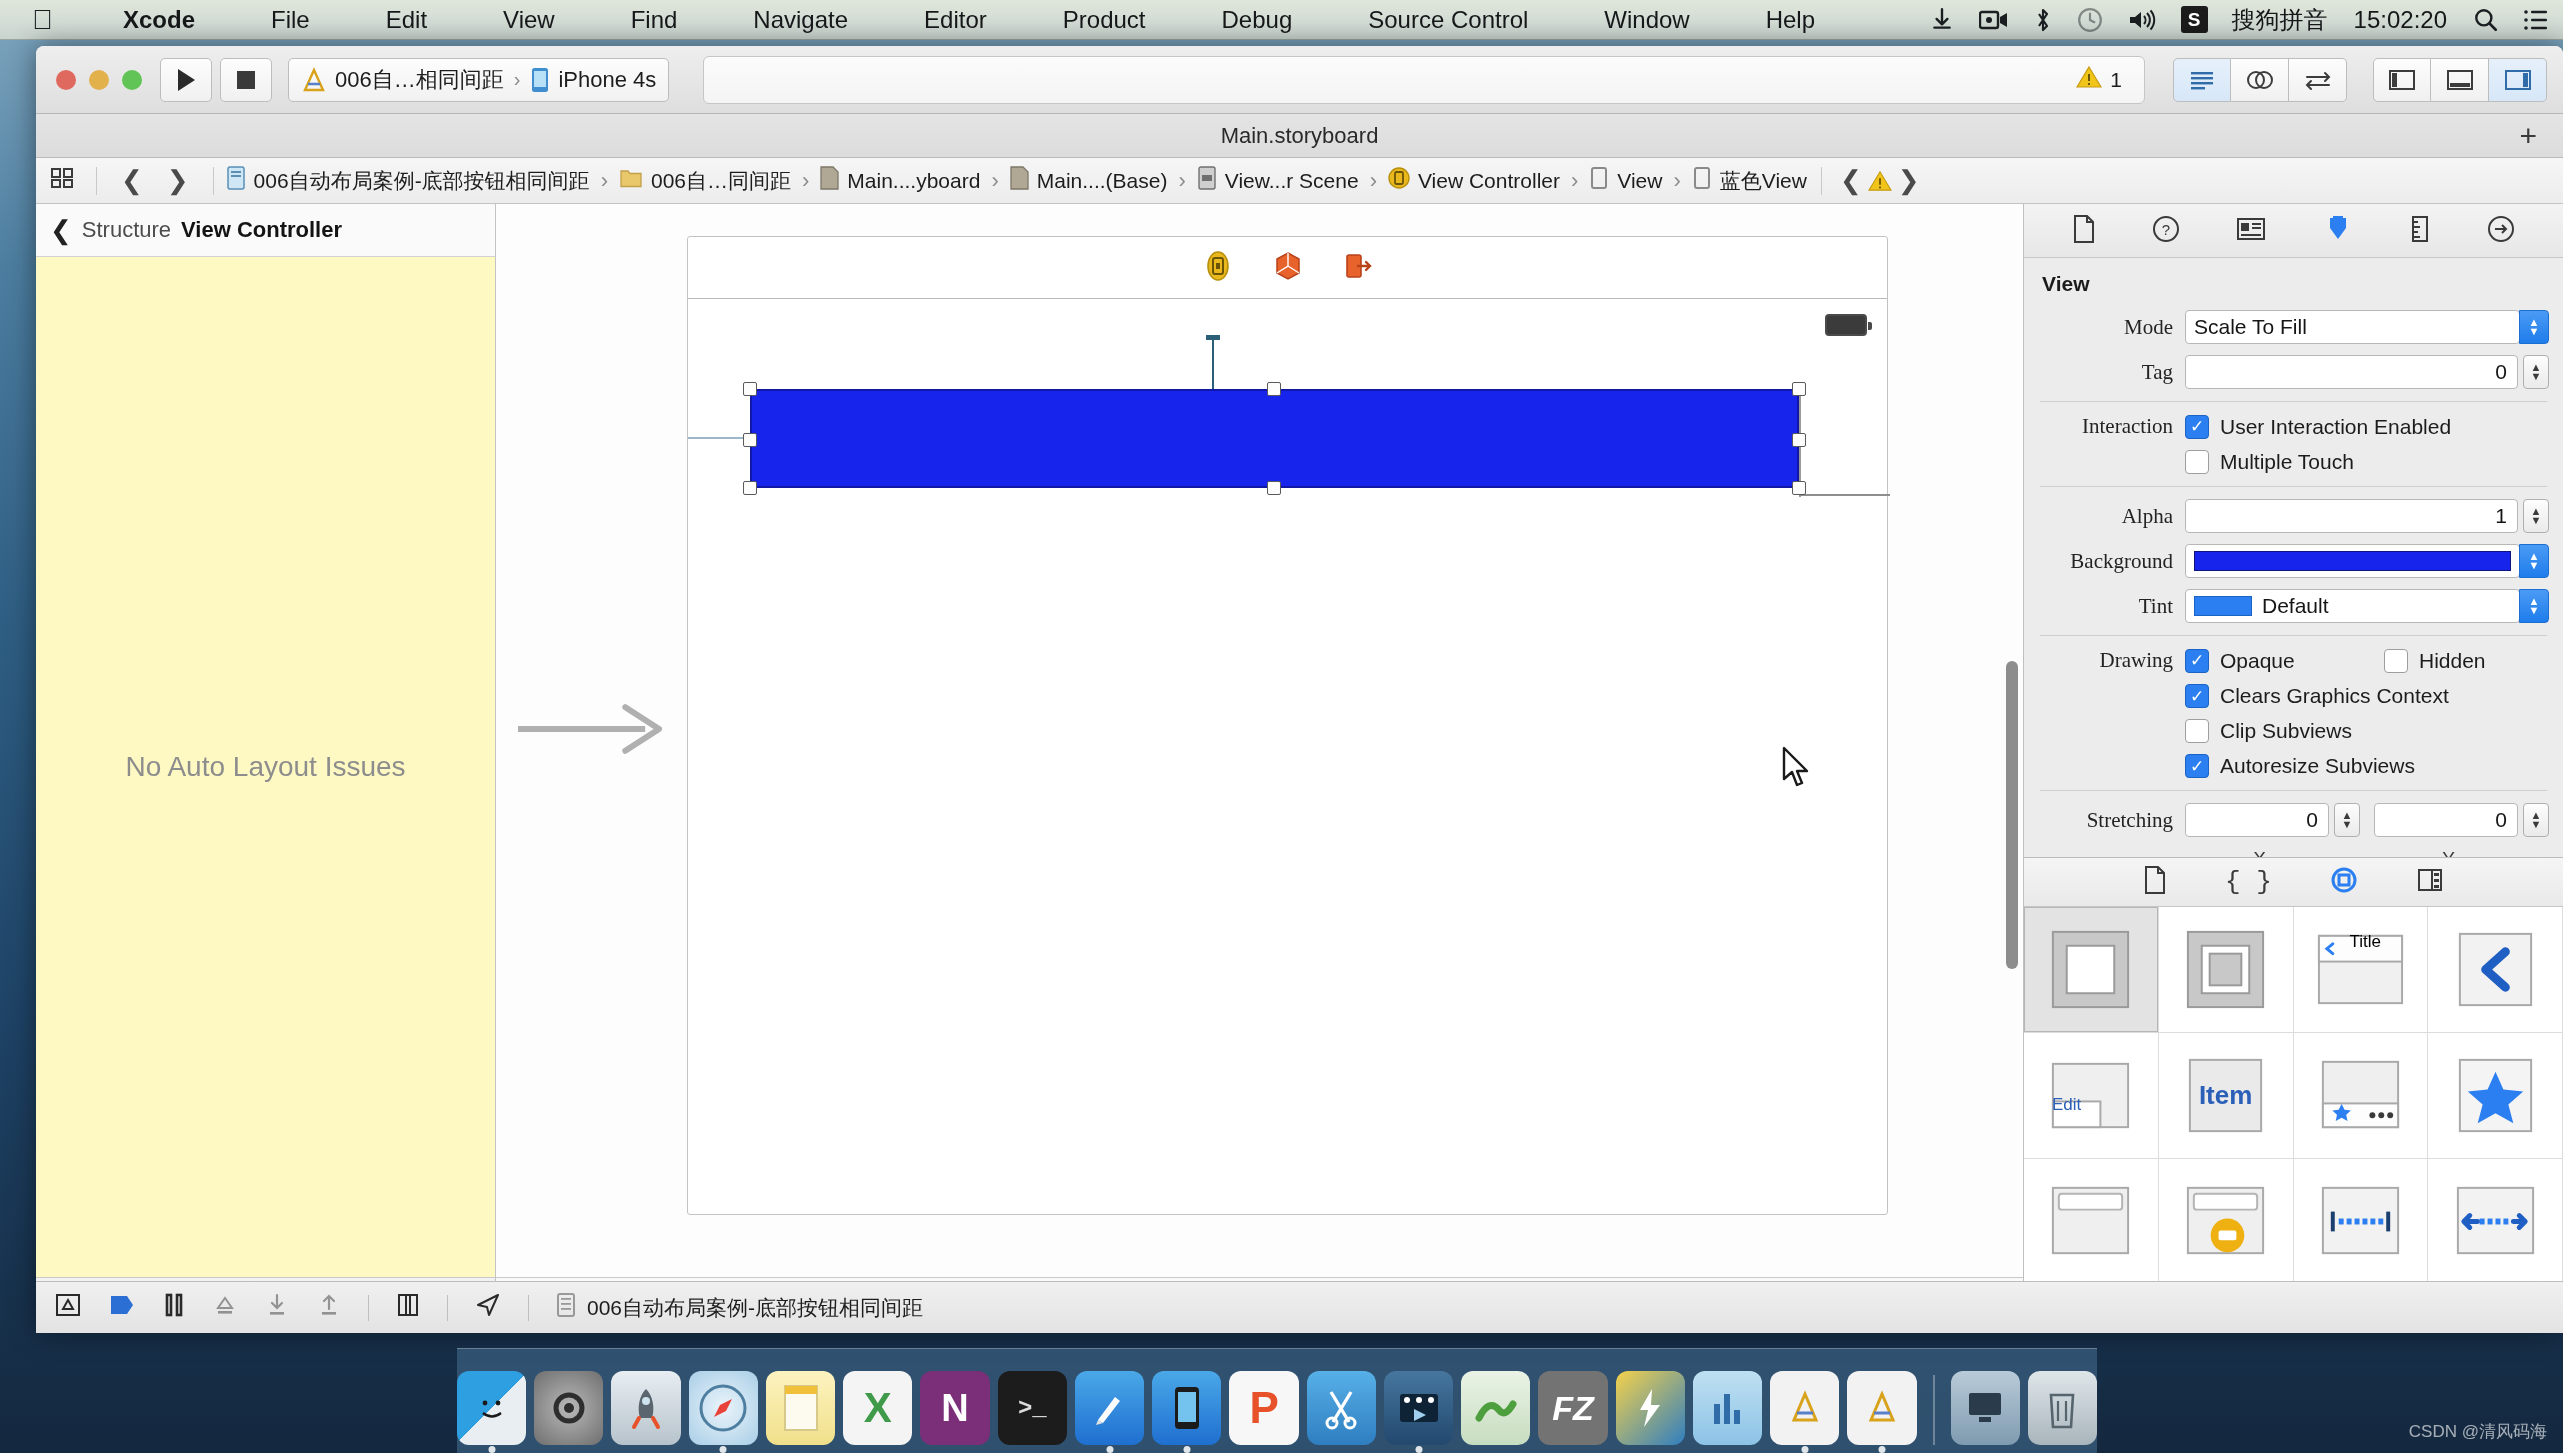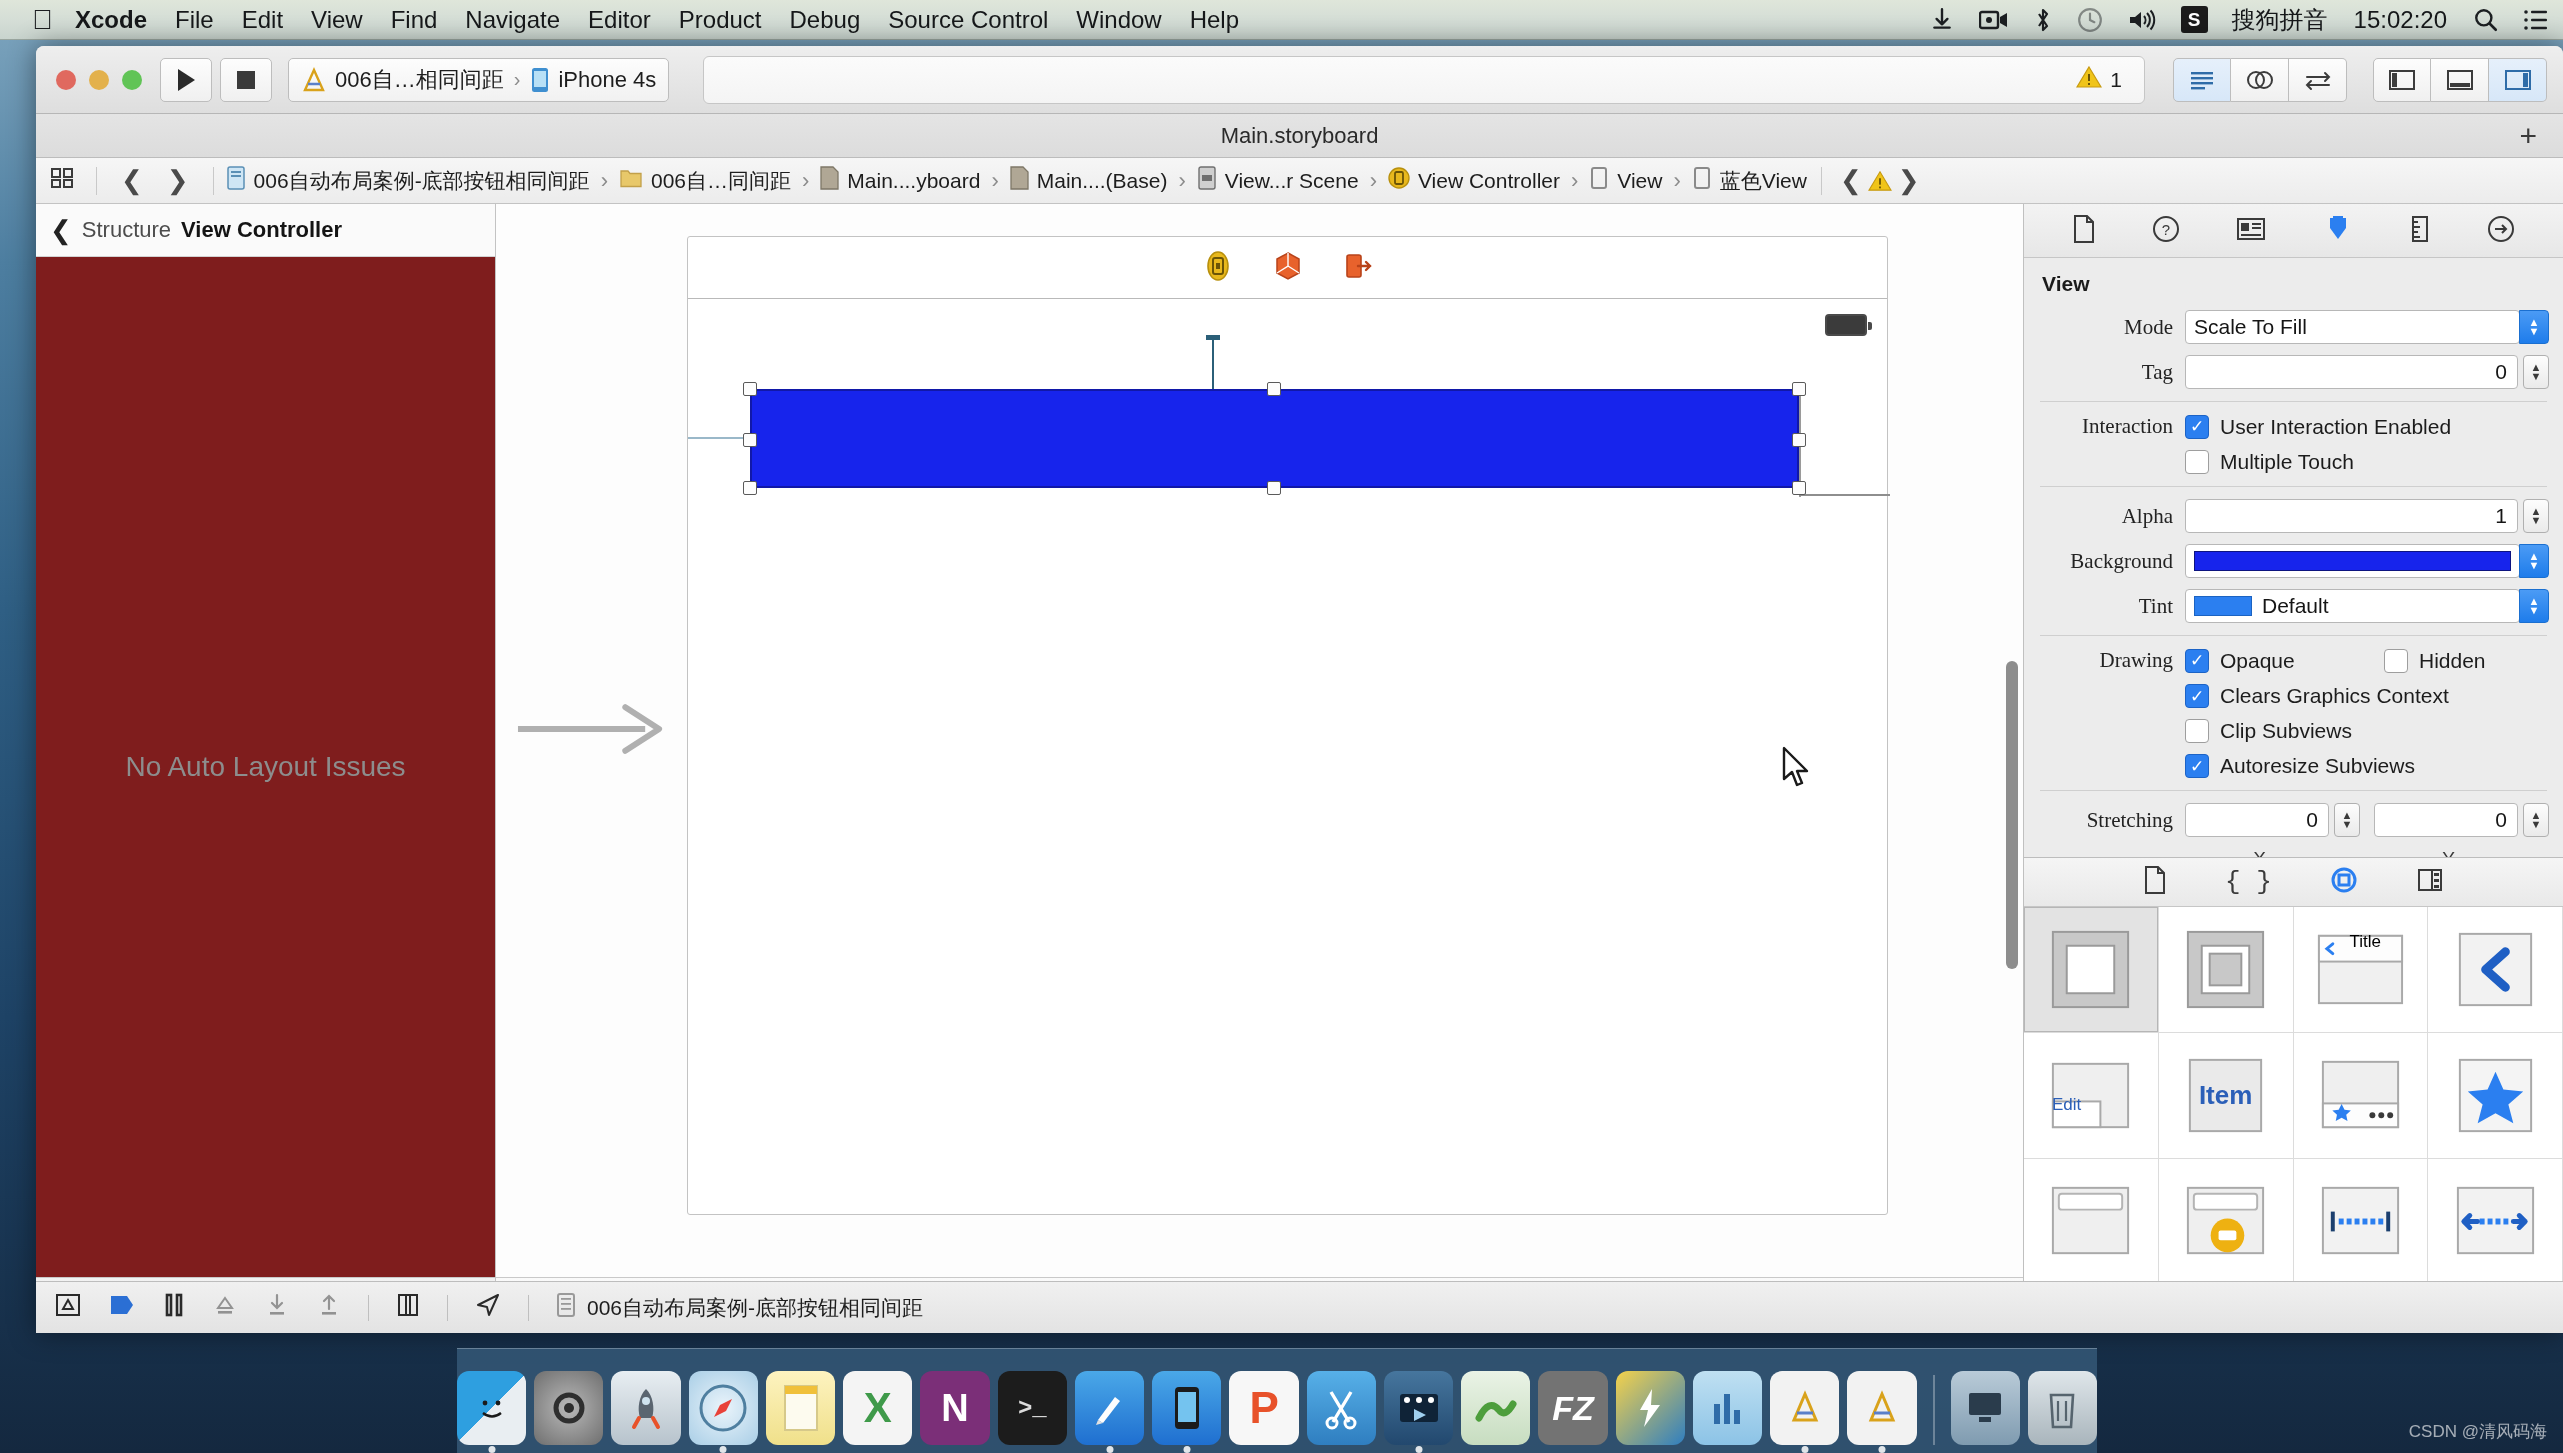--- a/index.html
+++ b/index.html
@@ -22,21 +22,21 @@
     position: absolute; top: 0; left: 0; width: 2563px; height: 40px;
     background: linear-gradient(180deg, #dfe6da 0%, #d4ddd6 55%, #c9d4ce 100%);
     border-bottom: 1px solid #9aa69f;
     display: flex; align-items: center;
     padding: 0 14px;
     font-size: 24px; color: #16181a;
   }
   #menubar .apple {
     font-size: 28px; line-height: 1; margin: 0 22px 0 18px; color: #1b1d20;
   }
-  #menubar .mi { margin-right: 28px; white-space: nowrap; }
+  #menubar .mi { margin-right: 28px; white-space: nowrap; margin-left: 48px; }
   #menubar .mi.bold { font-weight: bold; }
   #menubar .spacer { flex: 1; }
   #menubar .sicon { margin-right: 24px; display: flex; align-items: center; }
   #menubar .stext { margin-right: 26px; white-space: nowrap; }
 
   .sg-badge {
     display: inline-flex; align-items: center; justify-content: center;
     width: 27px; height: 27px; background: #1b1b1b; color: #fff;
     font-weight: bold; font-size: 19px; border-radius: 3px;
   }
@@ -136,21 +136,21 @@
     border-right: 1px solid #c3c3c3;
     display: flex; flex-direction: column;
   }
   #leftpanel .lhead {
     height: 53px; background: #fafafa; border-bottom: 1px solid #d2d2d2;
     display: flex; align-items: center; padding: 0 14px; gap: 10px;
     font-size: 22px; color: #4c4c4c;
   }
   #leftpanel .lhead .b { font-weight: bold; color: #141414; }
   #leftpanel .lbody {
-    flex: 1; background: #7f1d1d; display: flex;
+    flex: 1; background: #fef9c3; display: flex;
     align-items: center; justify-content: center;
     font-size: 28px; color: #8d8d8d;
   }
   #leftpanel .lfoot {
     height: 56px; background: linear-gradient(180deg,#f2f2f2,#e8e8e8);
     border-top: 1px solid #c9c9c9;
     display: flex; align-items: center; padding: 0 12px; gap: 12px;
   }
   #leftpanel .searchfield {
     flex: 1; height: 36px; border: 1px solid #c0c0c0; border-radius: 18px;

